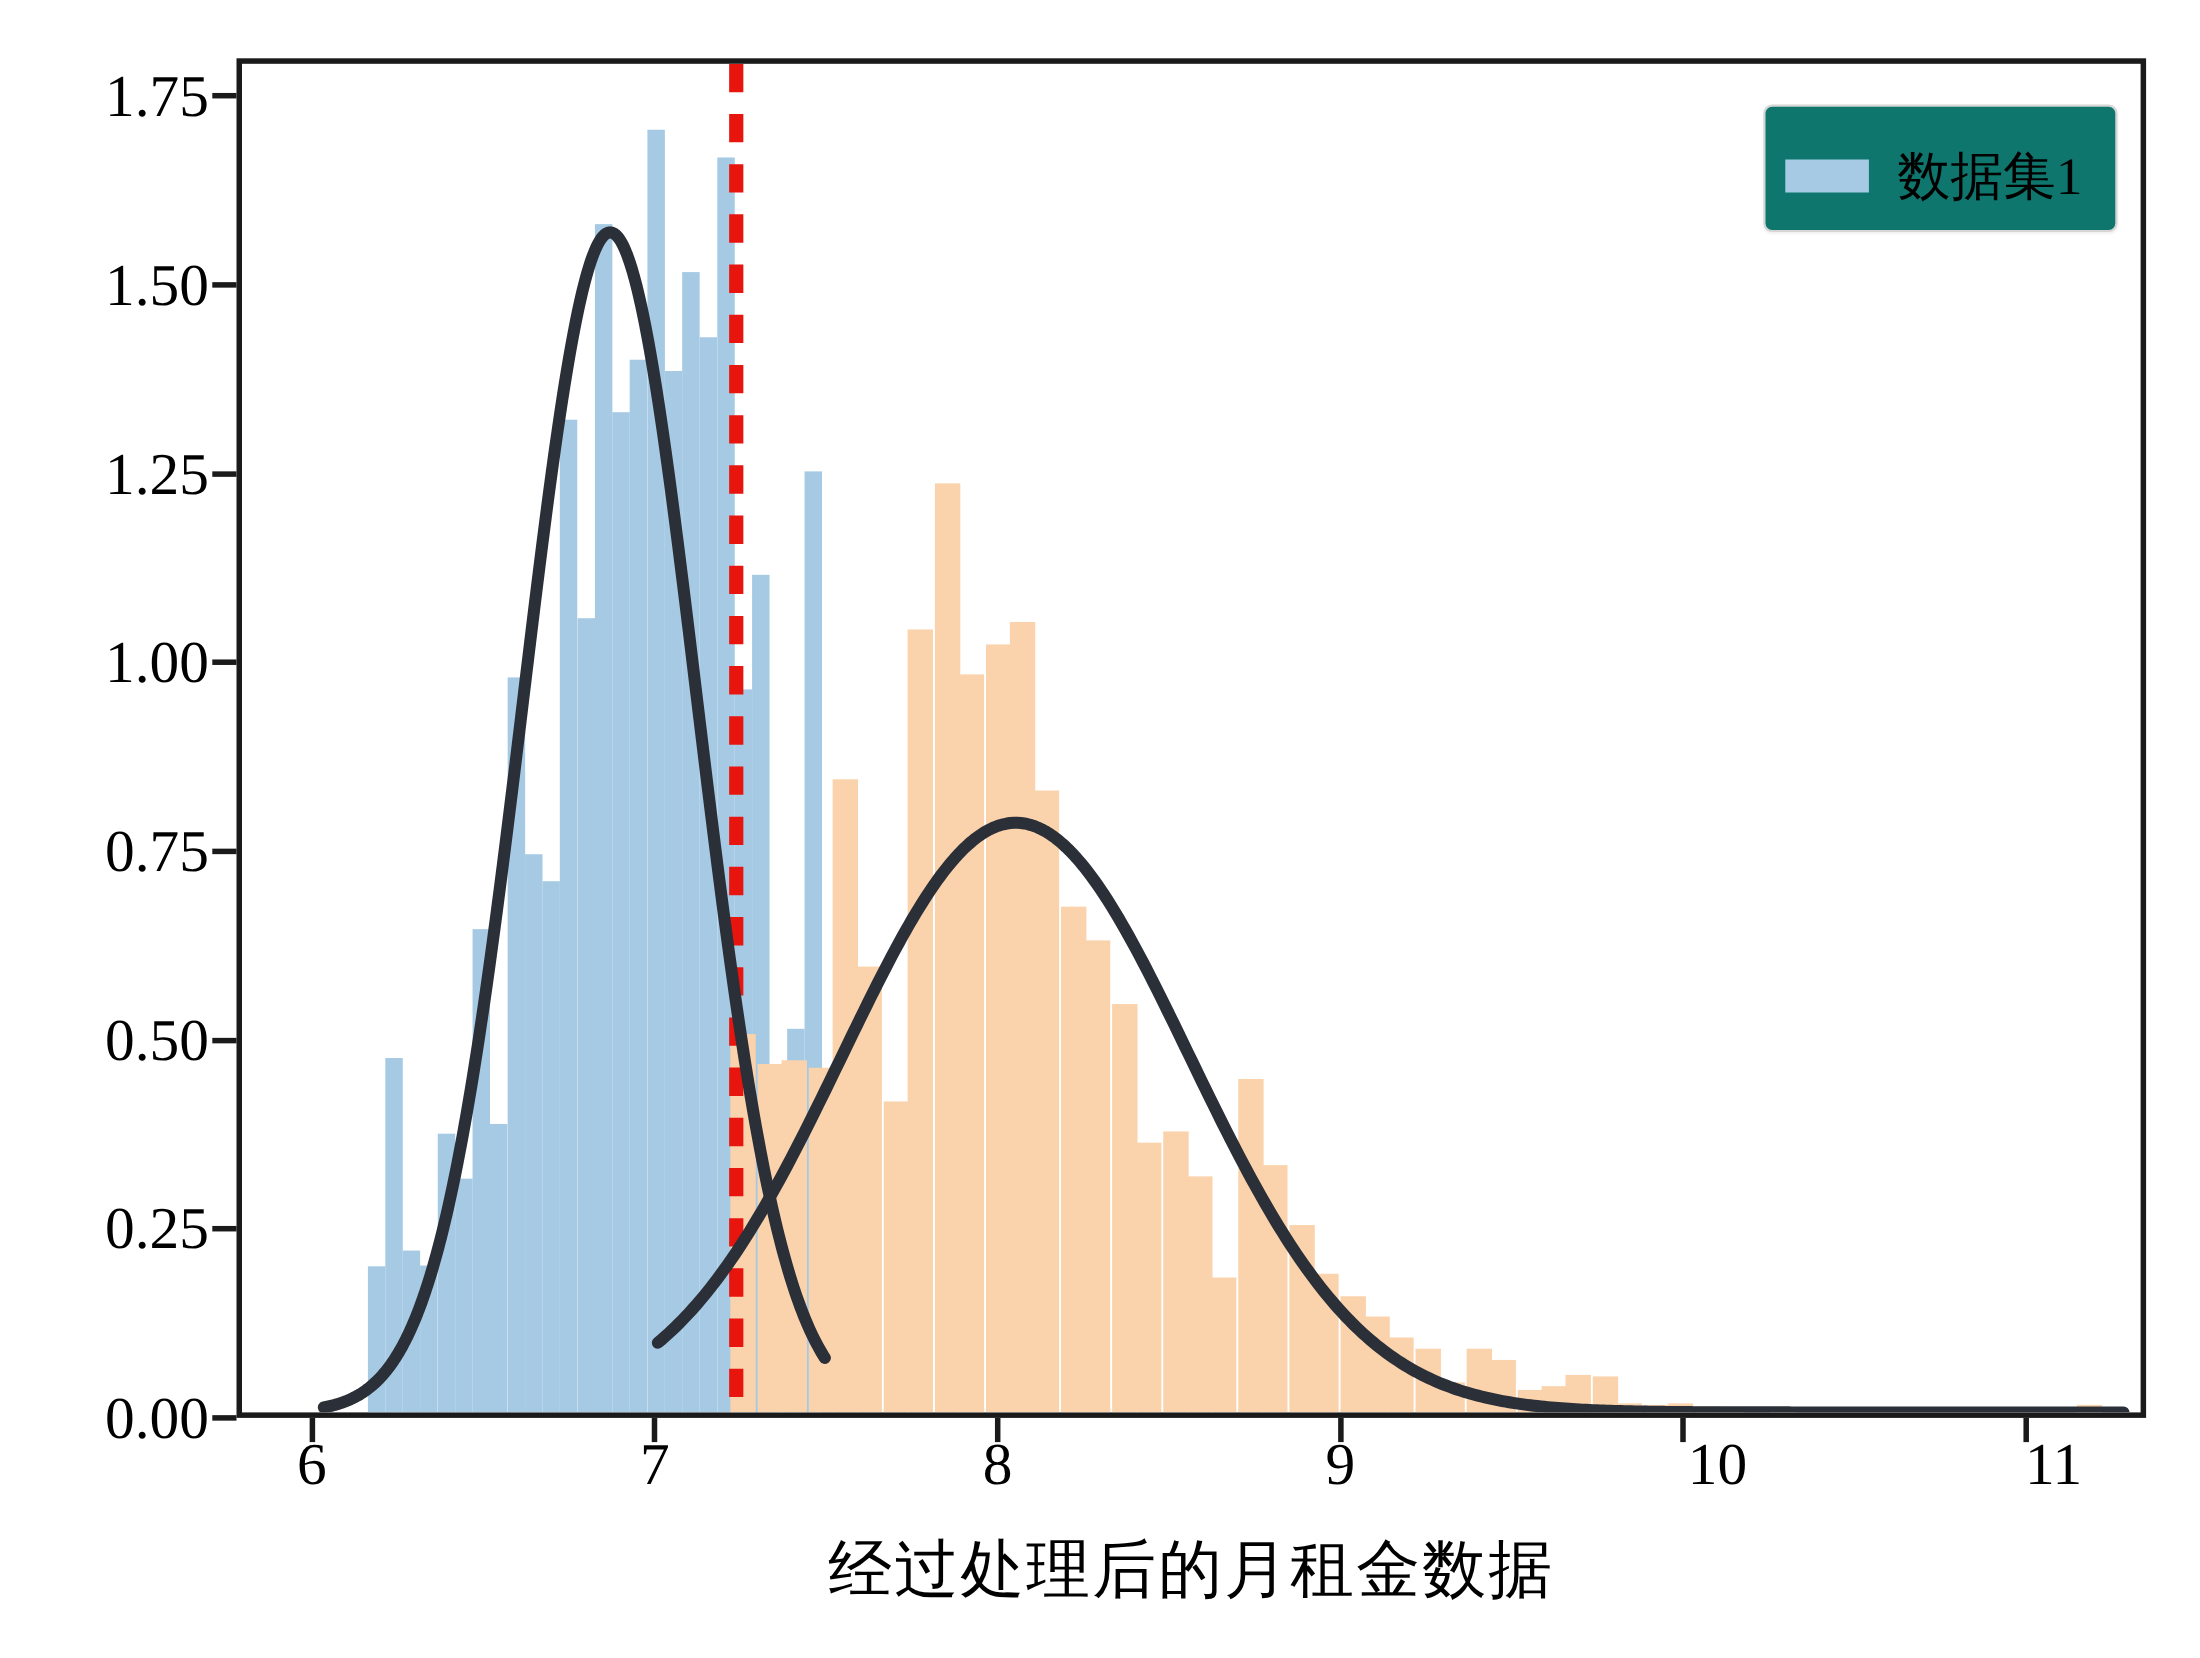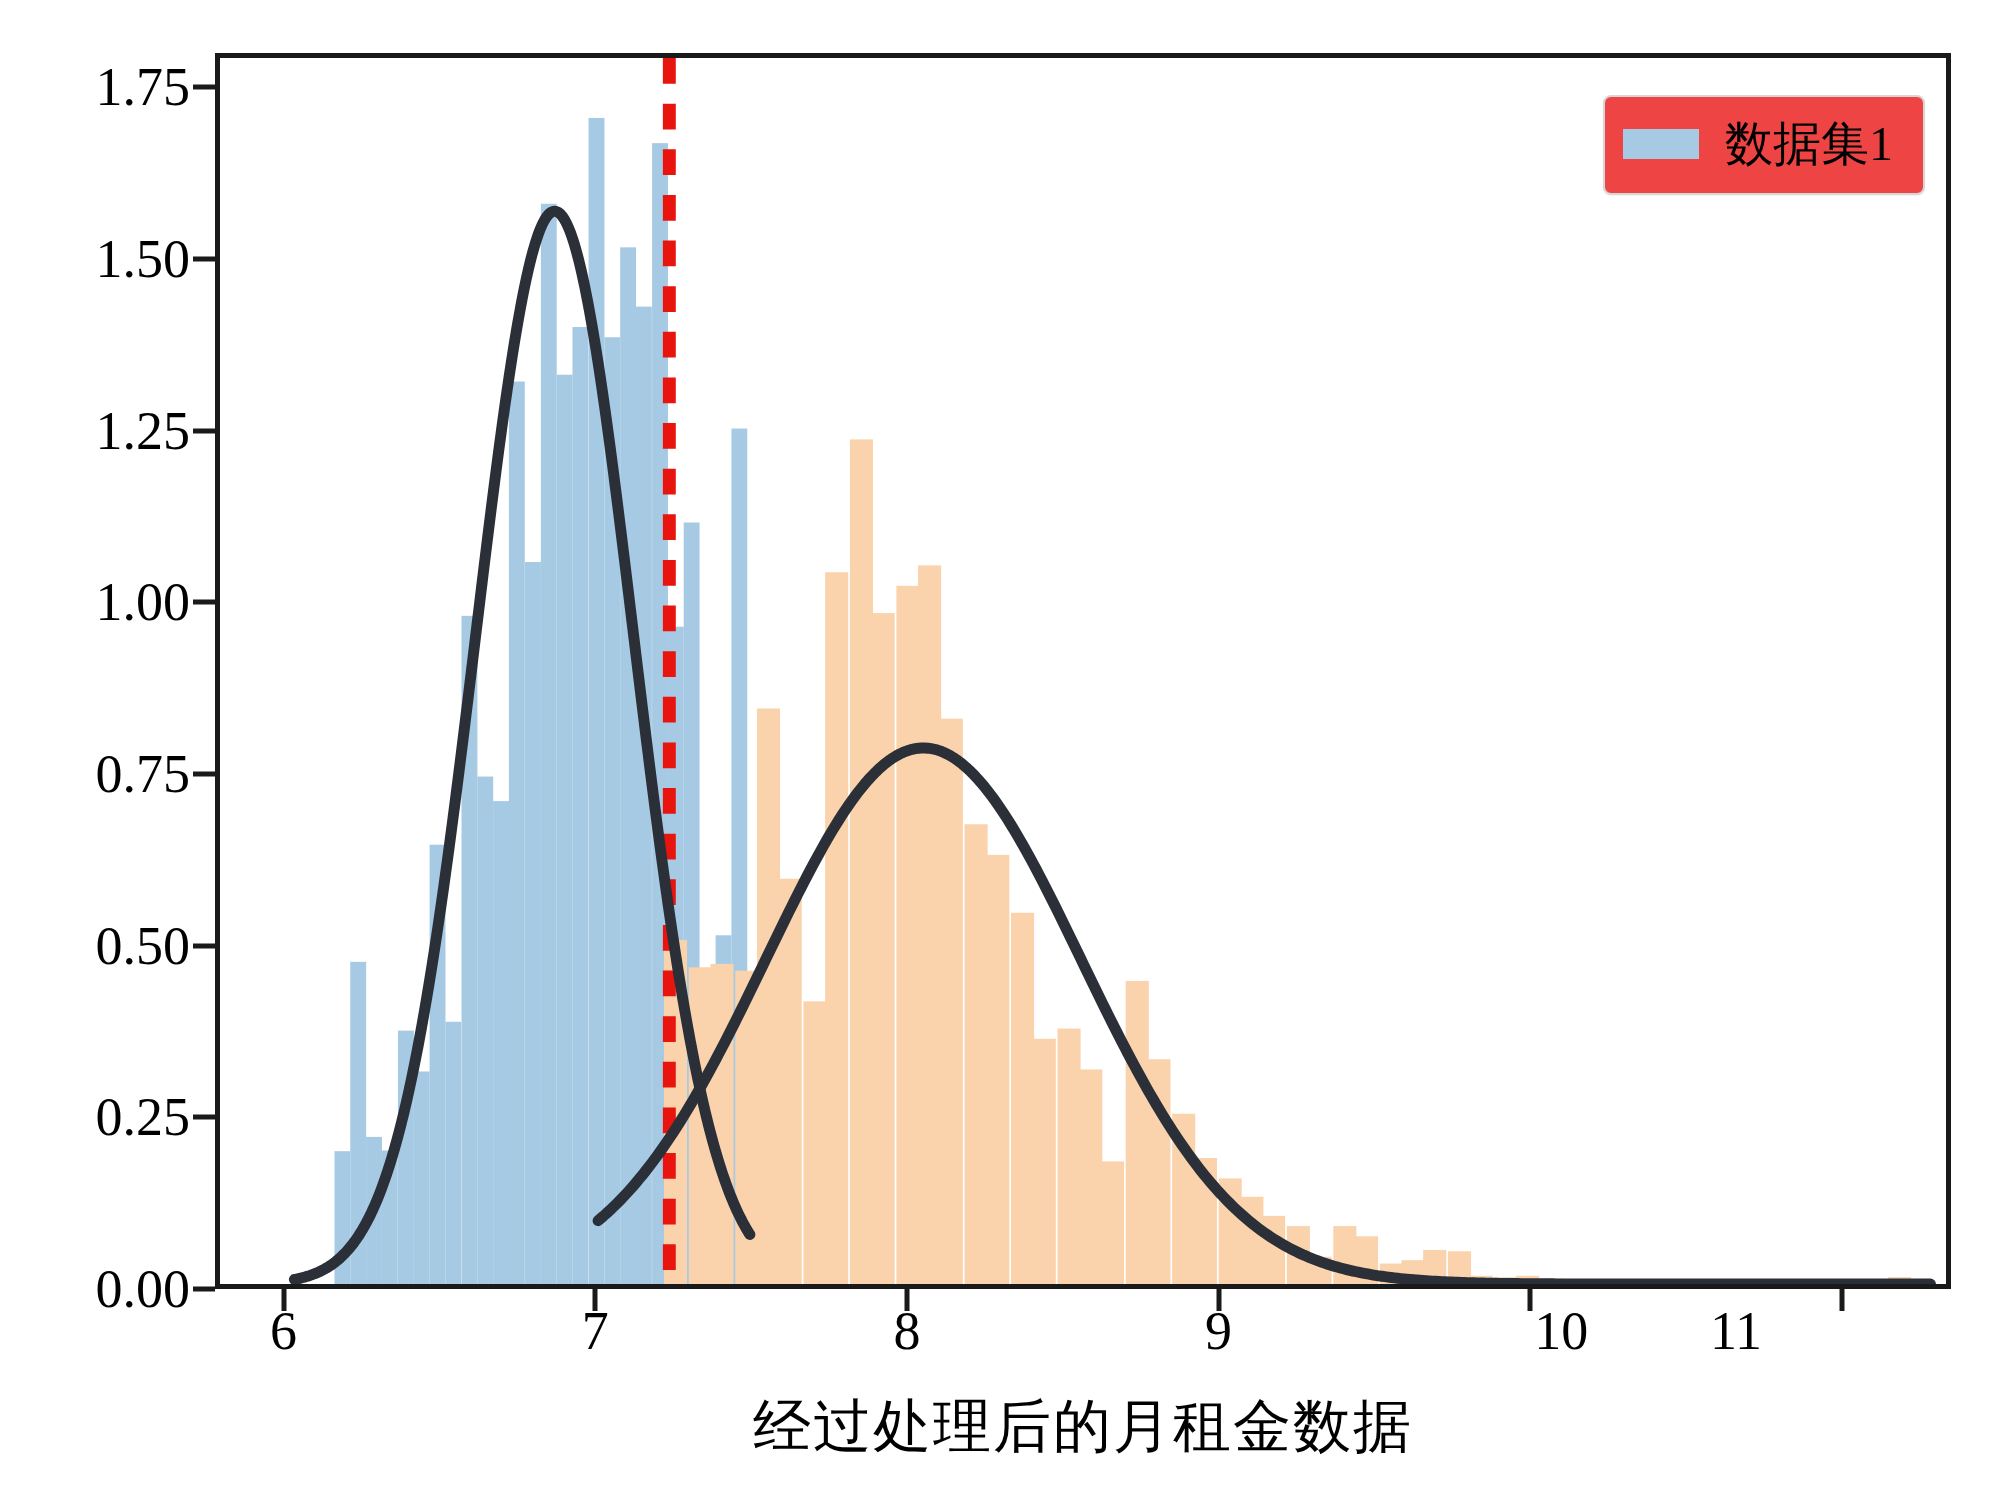--- a/index.html
+++ b/index.html
@@ -69,24 +69,24 @@
     position:absolute;
     width:5px;height:22px;background:#1a1a1a;
     transform:translateX(-50%);
   }
 
   
   #legend{
     position:absolute;
     left:1603px; top:95px;
     width:322px;
-    background:#ef4444;
+    background:#0f766e;
     border:2px solid #d6d6d6;
     border-radius:8px;
-    padding:16px 18px 18px 18px;
+    padding:32px 18px 18px 18px;
     box-sizing:border-box;
     box-shadow:0 1px 2px rgba(0,0,0,.06);
   }
   .legend-row{
     display:flex;align-items:center;
     height:62px;
   }
   .swatch{
     width:76px;height:30px;flex:0 0 76px;margin-right:26px;
   }
@@ -118,21 +118,21 @@
       <div class="ytick-label" style="top: 430.667px;">1.25</div>
       <div class="ytick-label" style="top: 259px;">1.50</div>
       <div class="ytick-label" style="top: 87.3333px;">1.75</div>
     </div>
   <div id="xtick-labels">
       <div class="xtick-label" style="left: 283.567px;">6</div>
       <div class="xtick-label" style="left: 595.237px;">7</div>
       <div class="xtick-label" style="left: 906.907px;">8</div>
       <div class="xtick-label" style="left: 1218.58px;">9</div>
       <div class="xtick-label" style="left: 1530.25px; margin-left: 31px;">10</div>
-      <div class="xtick-label" style="left: 1736px; text-align: right;">11</div>
+      <div class="xtick-label" style="left: 1867px; text-align: right;">11</div>
     </div>
 
   <div id="plot-frame">
     <div id="plot-inner">
       <svg class="layer" id="svg-plot" viewBox="0 0 1736 1236" preserveAspectRatio="none">
         <g id="g-hist1">
             <rect x="115.13" y="1102.10" width="15.96" height="133.90" fill="#a6cae4"></rect>
             <rect x="131.03" y="911.21" width="15.96" height="324.79" fill="#a6cae4"></rect>
             <rect x="146.92" y="1087.68" width="15.96" height="148.32" fill="#a6cae4"></rect>
             <rect x="162.82" y="1101.41" width="15.96" height="134.59" fill="#a6cae4"></rect>

